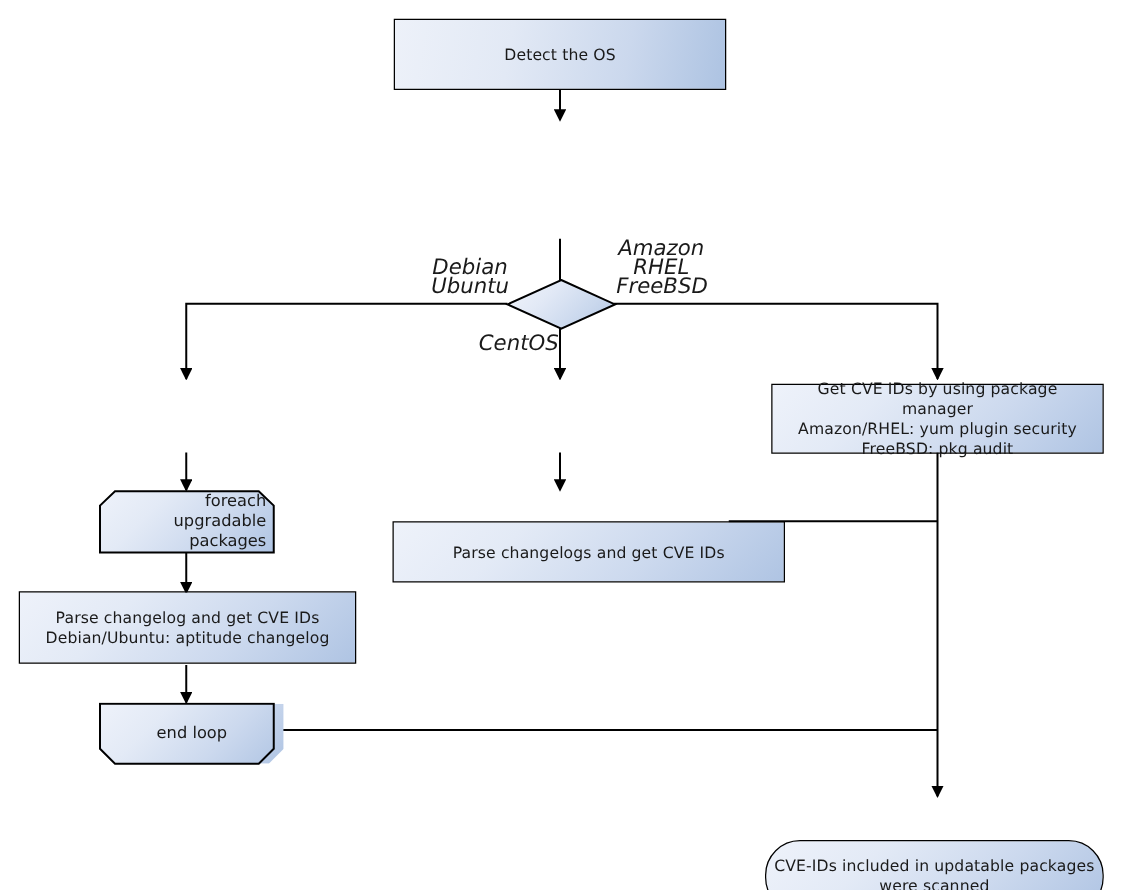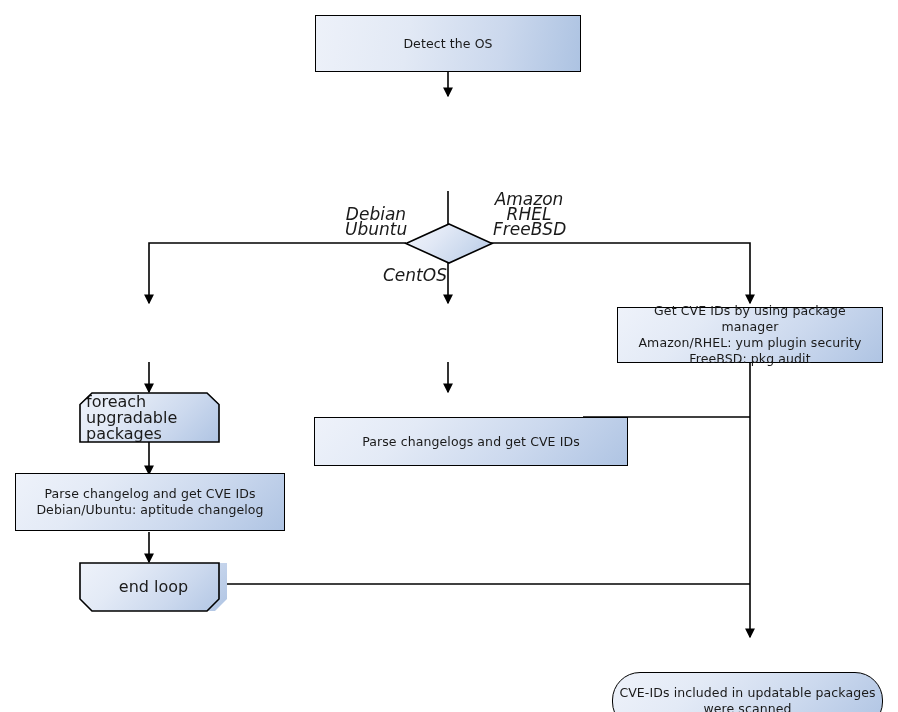--- a/index.html
+++ b/index.html
@@ -49,23 +49,23 @@
     display: block;
     padding: 0 6px;
   }
   
   .loopnode {
     position: absolute;
     box-sizing: border-box;
     display: flex;
     align-items: center;
     justify-content: center;
-    text-align: left;
+    text-align: right;
     color: #1a1a1a;
-    font-size: 16px;
+    font-size: 13px;
     line-height: 16px;
     white-space: pre-line;
     background-image: linear-gradient(135deg, #eef2fa 0%, #e3eaf6 30%, #ccd9ee 65%, #afc4e3 100%);
   }
   .loop-start {
     clip-path: polygon(12px 0, calc(100% - 12px) 0, 100% 11px, 100% 100%, 0 100%, 0 11px);
   }
   .loop-end {
     clip-path: polygon(0 0, 100% 0, 100% calc(100% - 12px), calc(100% - 12px) 100%, 12px 100%, 0 calc(100% - 12px));
   }

